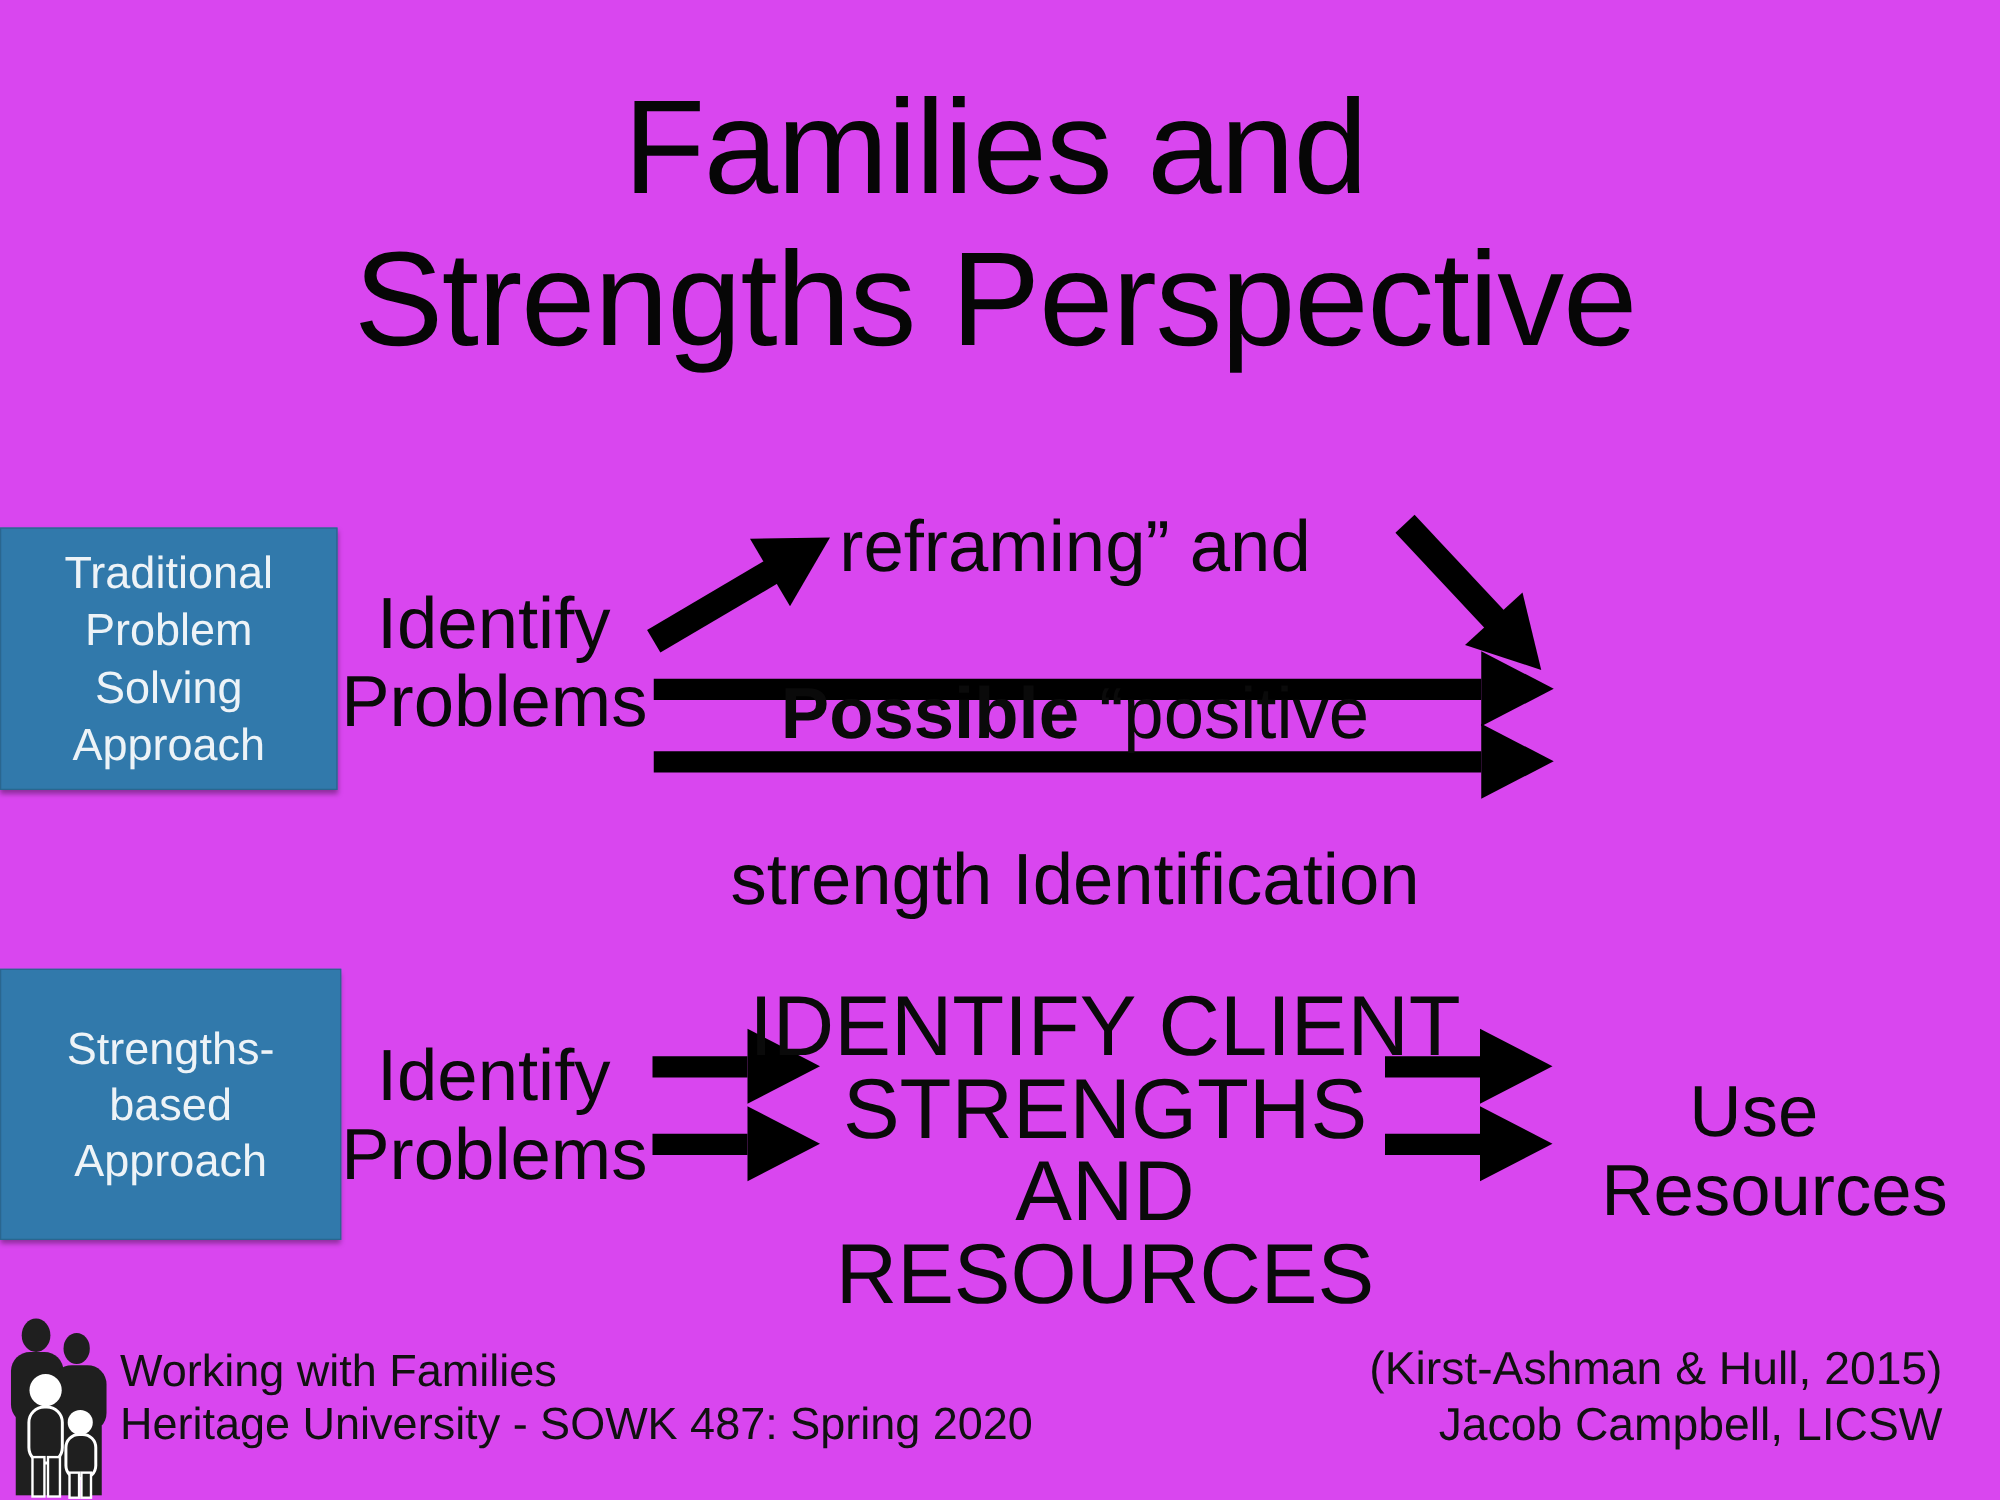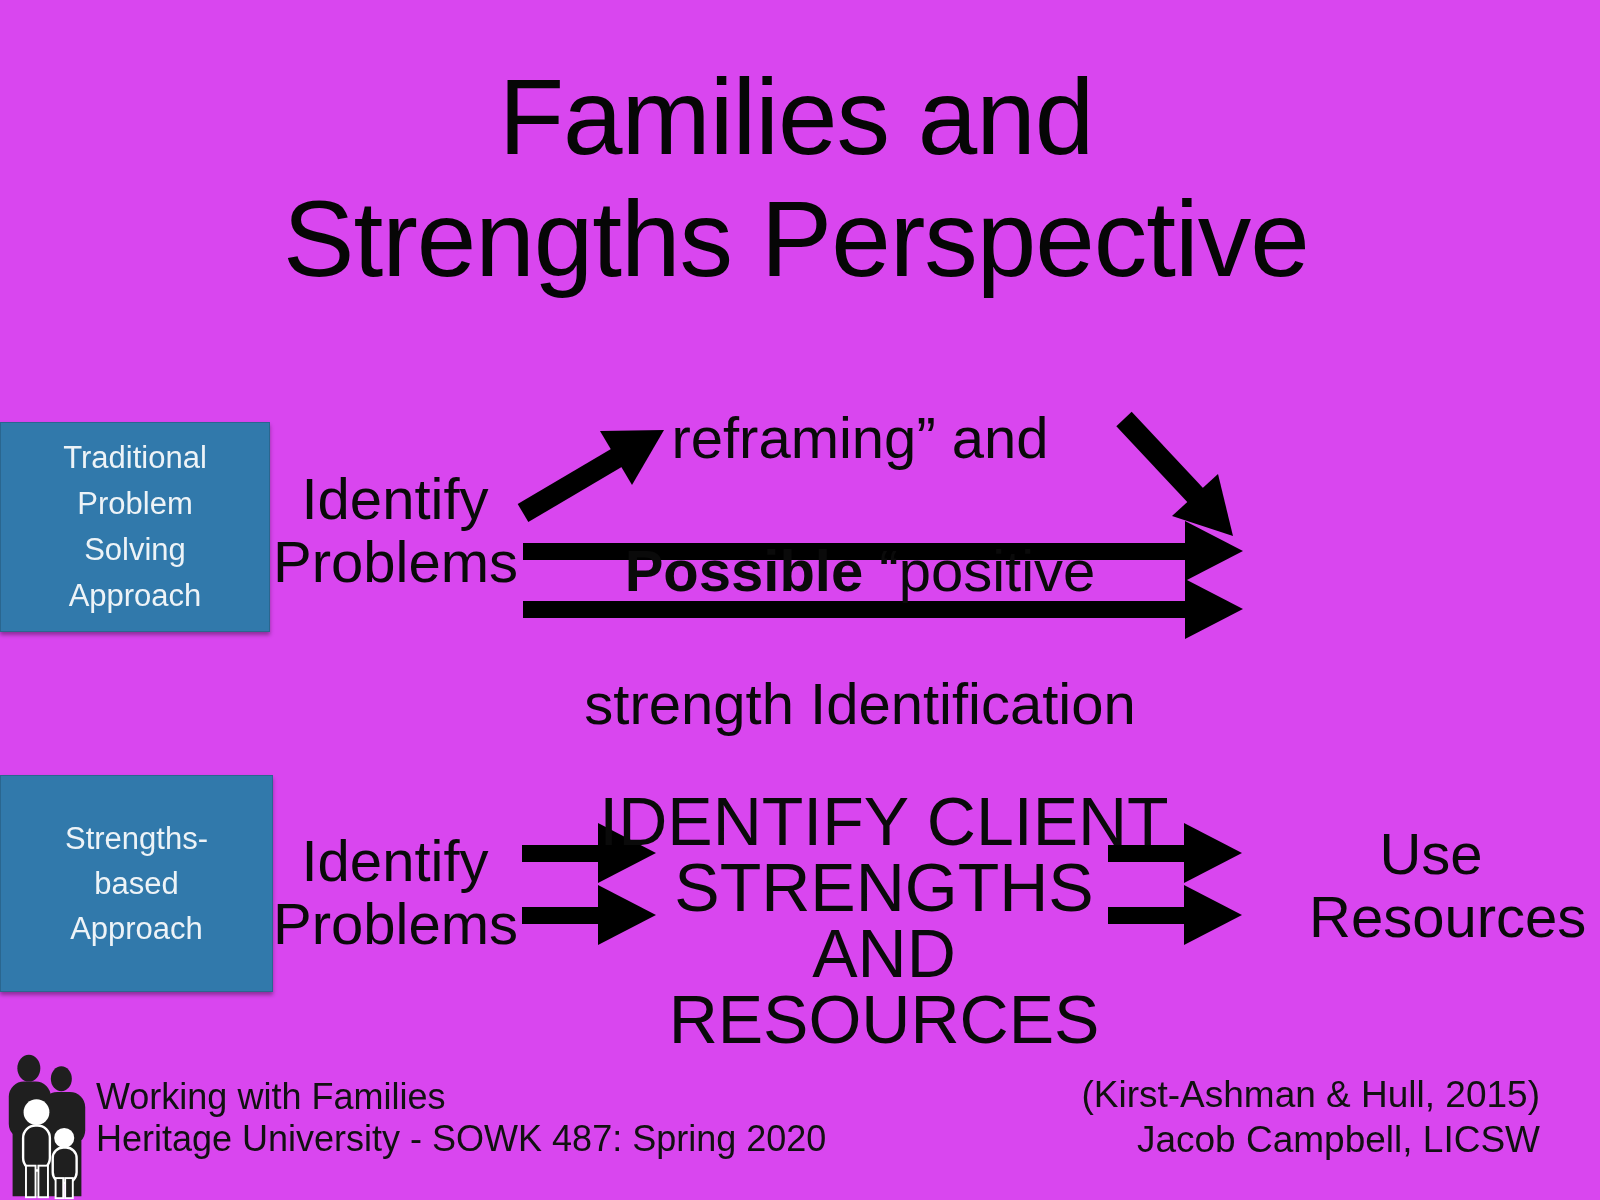--- a/index.html
+++ b/index.html
@@ -23,45 +23,45 @@
     position:absolute;left:0;
     background:#3179AB;
     border:1px solid #2A668F;
     box-shadow:0 3px 4px rgba(0,0,0,0.35);
     display:flex;align-items:center;justify-content:center;
   }
   .box1{top:422px;width:268px;height:208px;}
   .box2{top:775px;width:271px;height:215px;}
   .bluebox-label{
     color:#EDF3F7;
-    font-size:31px;font-weight:300;
+    font-size:36px;font-weight:300;
     text-align:center;white-space:pre-line;
   }
   .box1 .bluebox-label{line-height:46px;}
   .box2 .bluebox-label{line-height:45px;}
   .flow{
     position:absolute;
     font-weight:300;text-align:center;white-space:pre-line;color:#0a0a0a;
   }
   .step{font-size:58px;line-height:63px;}
   .r1s1{left:273px;top:467px;width:244px;}
   .r1s3{left:1281px;top:467px;width:244px;}
   .r2s1{left:273px;top:829px;width:244px;}
-  .r2s3{left:1281px;top:822px;width:244px;margin-left:28px;}
+  .r2s3{left:1281px;top:858px;width:244px;}
   .mid1{left:550px;top:338px;width:620px;font-size:58px;}
   .mid-line{height:66px;line-height:66px;}
   .mid1 .b{font-weight:700;}
   .caps{left:597px;top:788px;width:574px;font-size:68px;line-height:66px;}
   .footer-left{
     position:absolute;left:96px;top:1076px;
     font-size:36px;line-height:42px;font-weight:300;color:#111;
     white-space:pre-line;text-align:left;
   }
   .footer-right{
-    position:absolute;right:60px;top:1072px;
+    position:absolute;right:46px;top:1072px;
     font-size:37px;line-height:45px;font-weight:300;color:#111;
     white-space:pre-line;text-align:right;
   }
   .family-icon{position:absolute;left:4px;top:1053px;width:86px;height:147px;}
 </style>
 </head>
 <body>
 
 <div class="slide">
 

